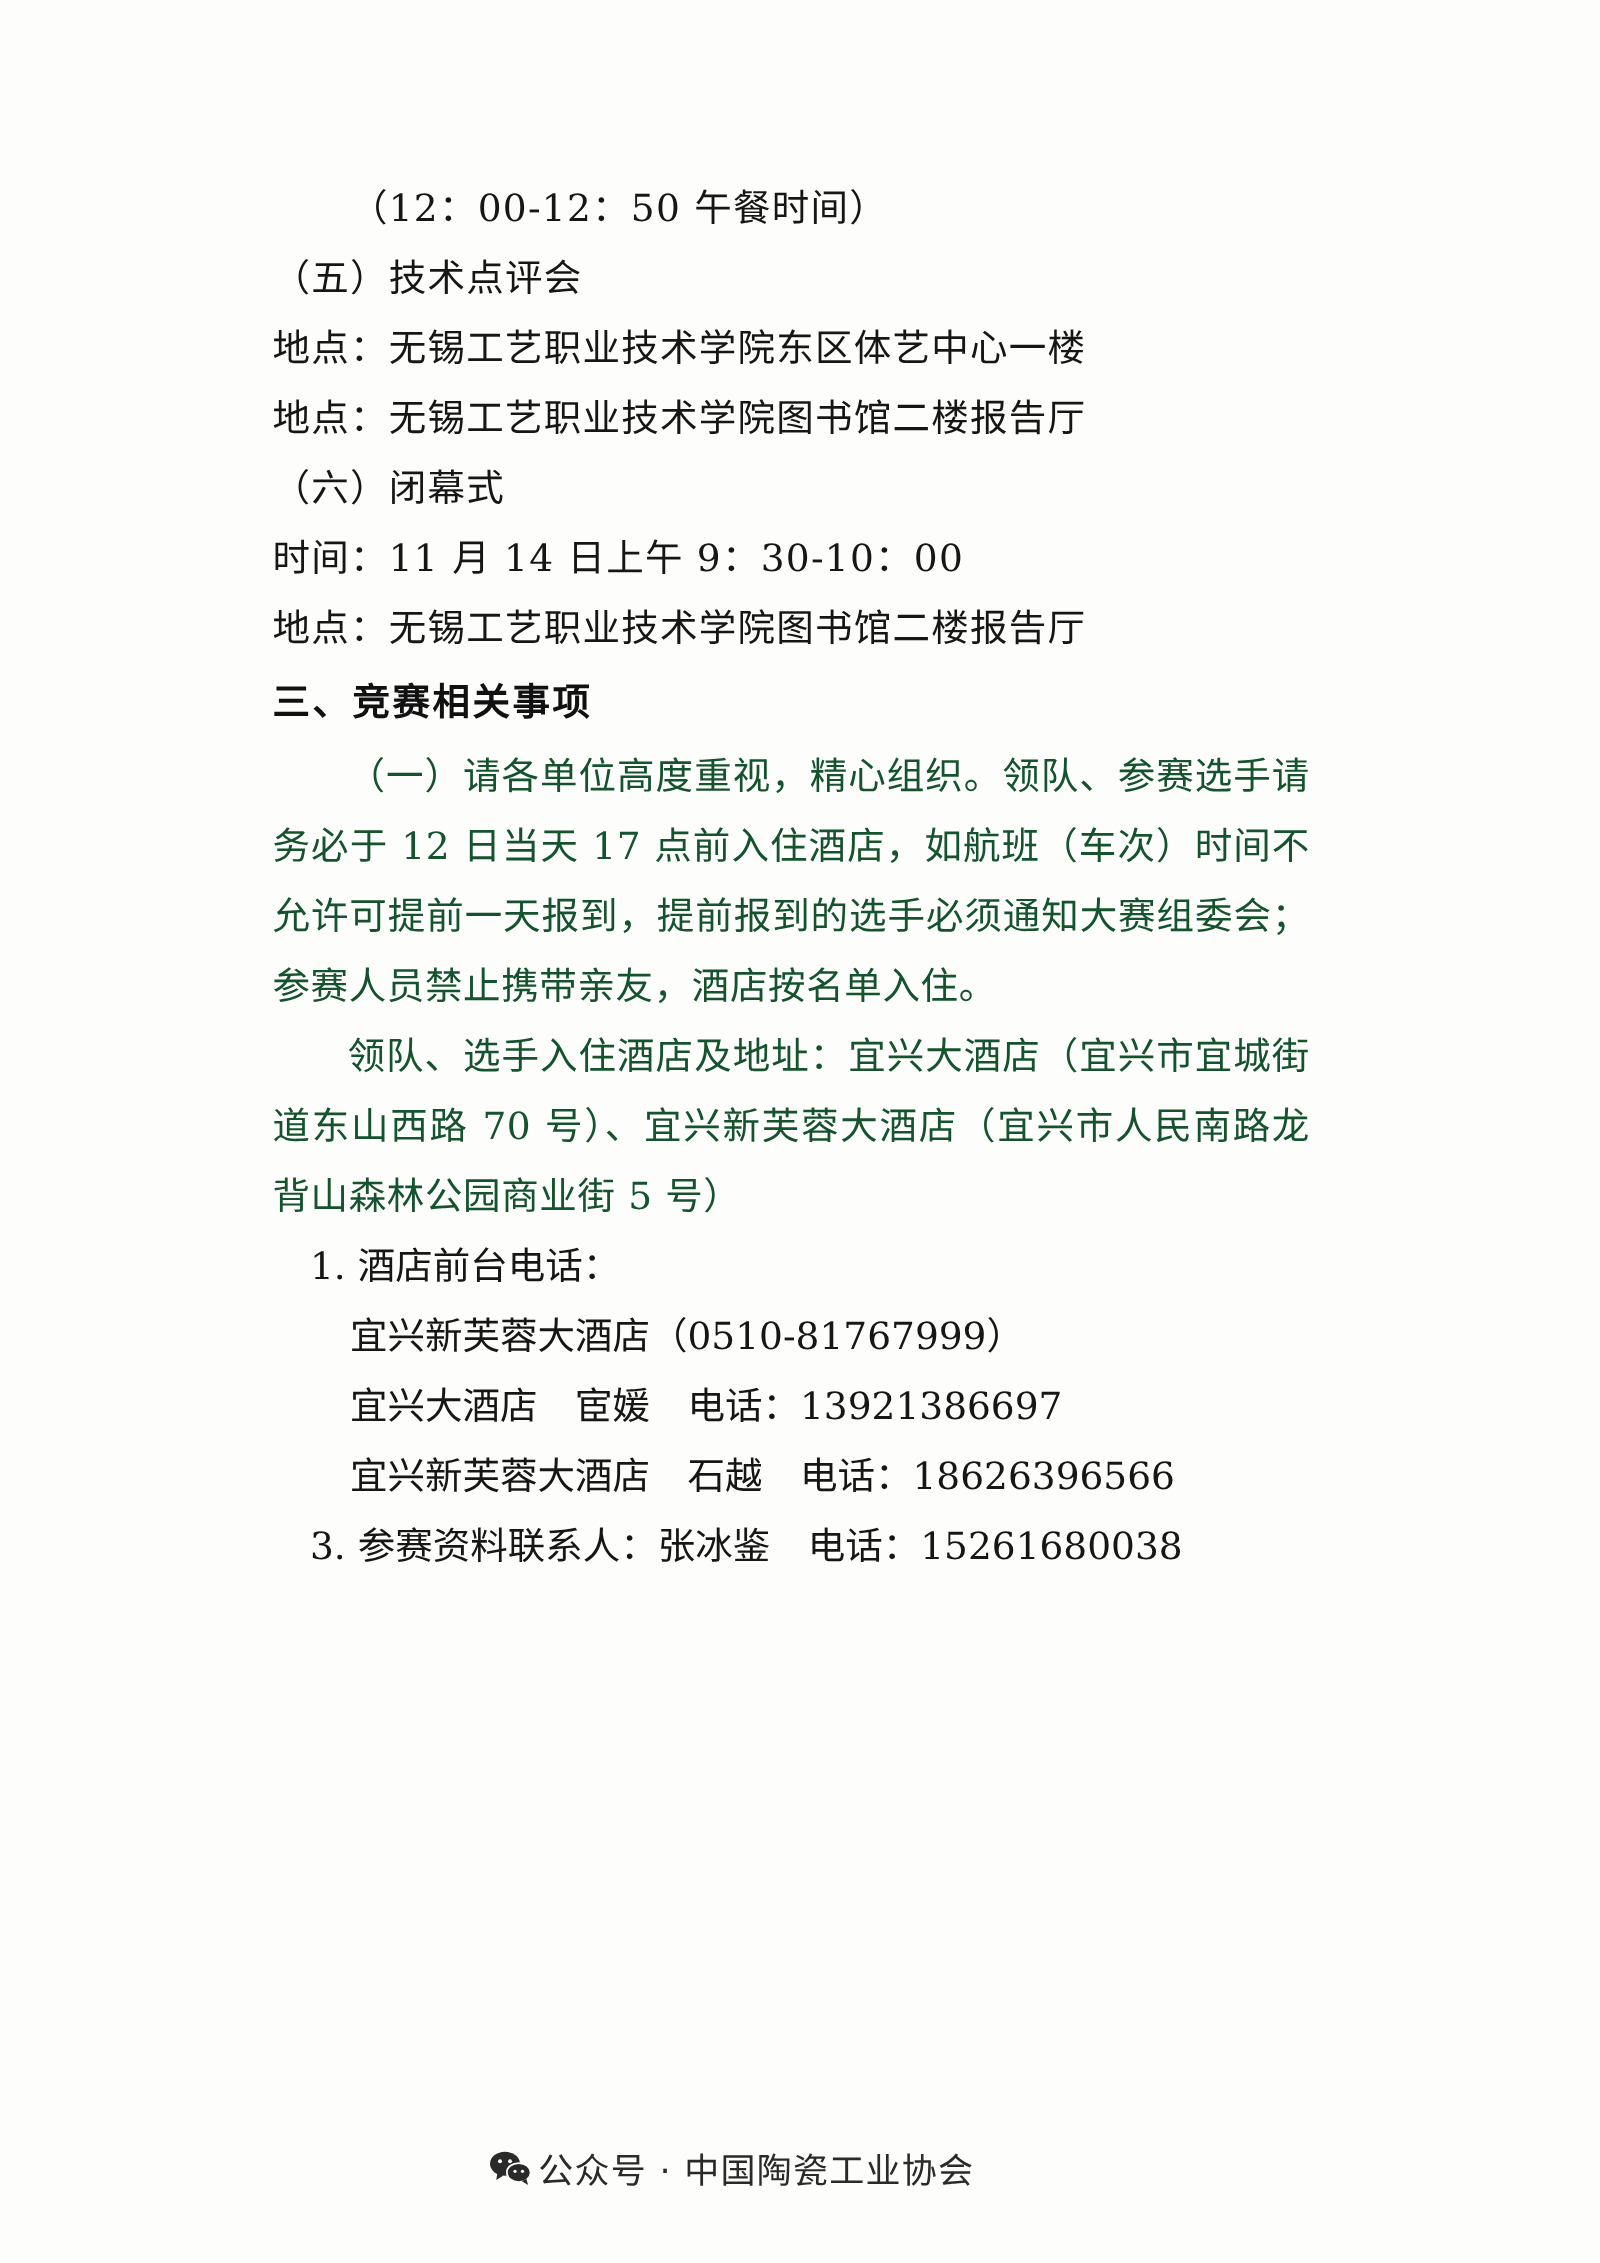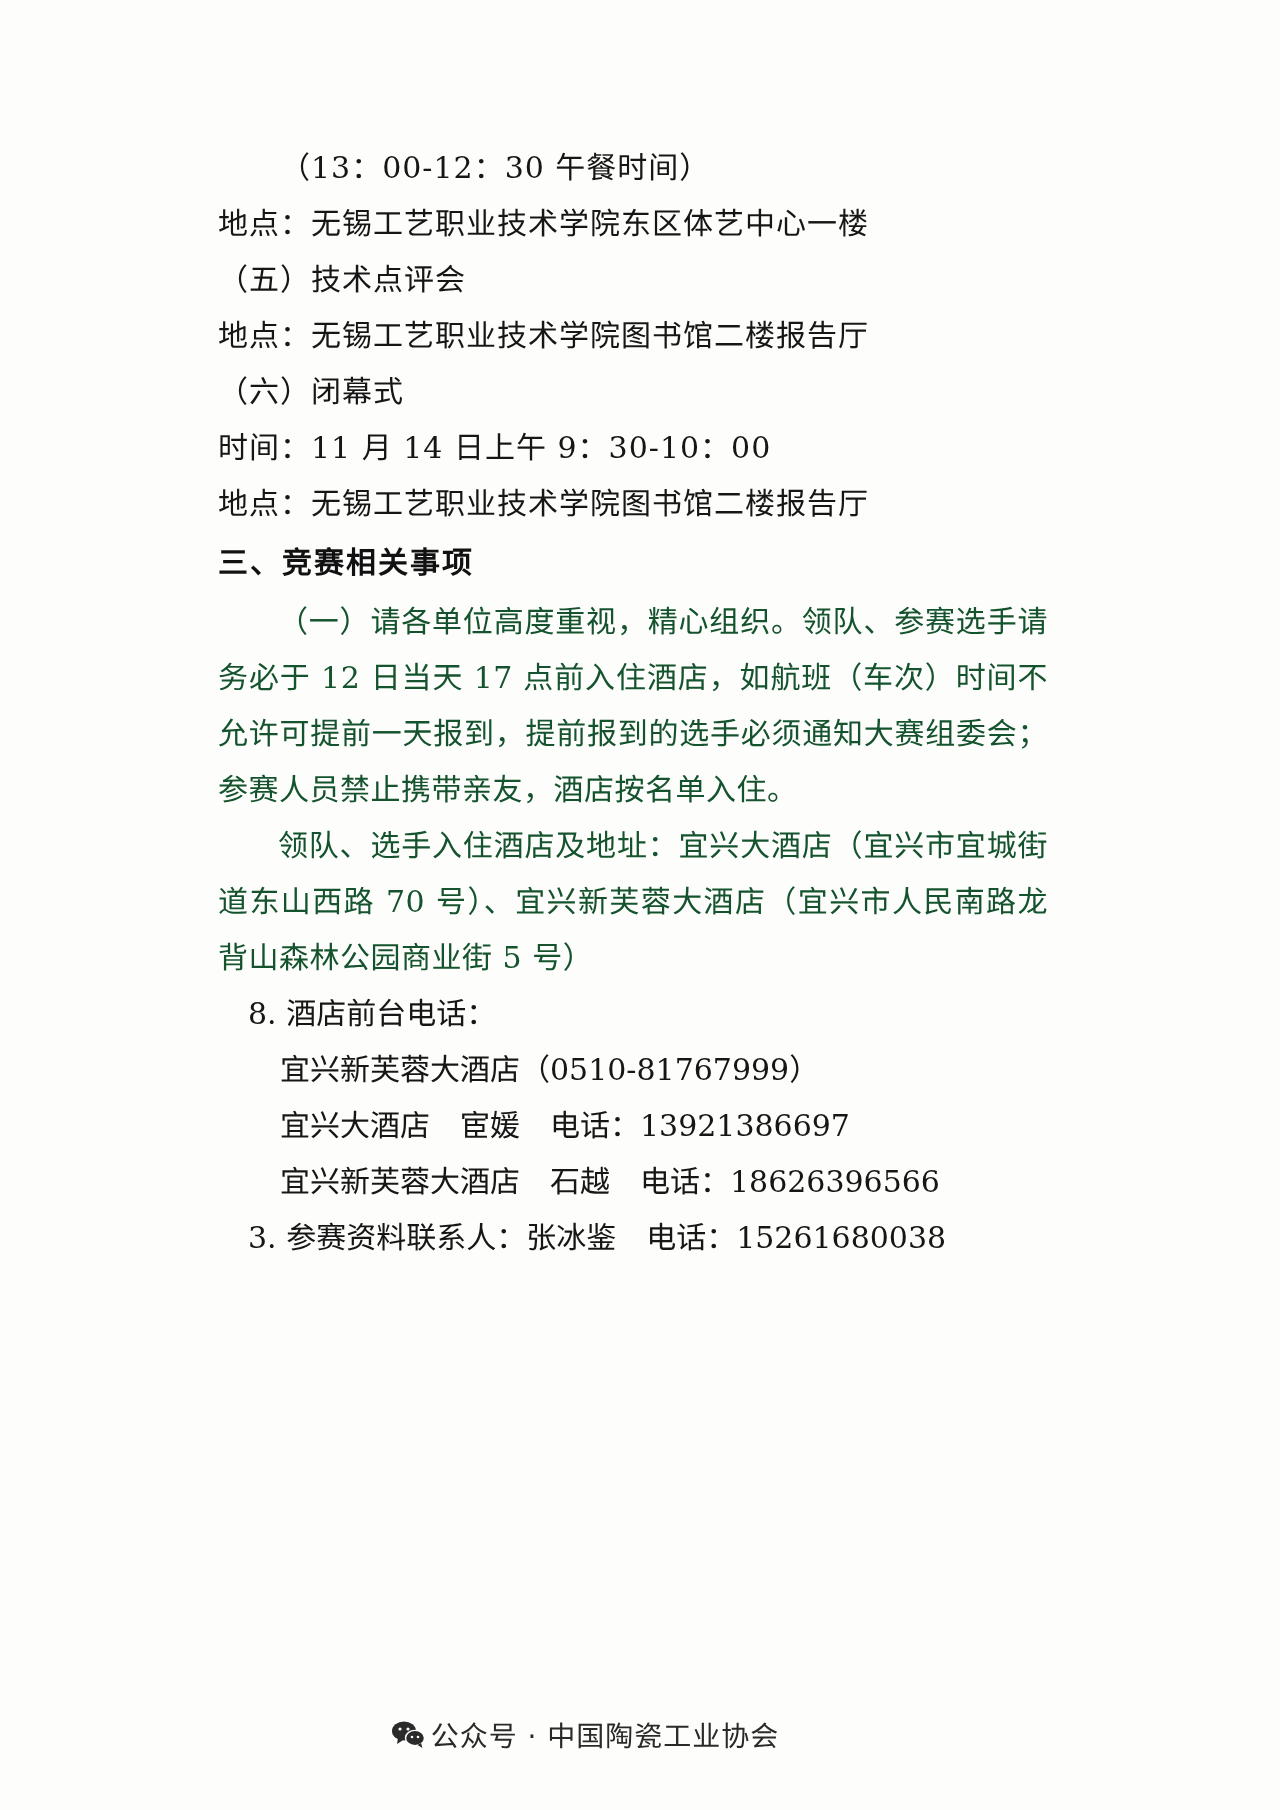--- a/index.html
+++ b/index.html
@@ -103,36 +103,36 @@
   .wechat-icon svg { display:block; }
   .footer-text { white-space: pre; }
 </style>
 </head>
 <body>
 
 <div class="page">
 
   <div class="content">
 
-    <div class="line indent-2">（13：00-12：30 午餐时间）</div>
+    <div class="line indent-2">（12：00-12：50 午餐时间）</div>
+    <div class="line indent-1">（五）技术点评会</div>
     <div class="line indent-1">地点：无锡工艺职业技术学院东区体艺中心一楼</div>
-    <div class="line indent-1">（五）技术点评会</div>
     <div class="line indent-1">地点：无锡工艺职业技术学院图书馆二楼报告厅</div>
     <div class="line indent-1">（六）闭幕式</div>
     <div class="line indent-1">时间：11 月 14 日上午 9：30-10：00</div>
     <div class="line indent-1">地点：无锡工艺职业技术学院图书馆二楼报告厅</div>
 
     <div class="heading">三、竞赛相关事项</div>
 
     <div class="para para-indent">（一）请各单位高度重视，精心组织。领队、参赛选手请务必于 12 日当天 17 点前入住酒店，如航班（车次）时间不允许可提前一天报到，提前报到的选手必须通知大赛组委会；参赛人员禁止携带亲友，酒店按名单入住。</div>
 
     <div class="para para-indent">领队、选手入住酒店及地址：宜兴大酒店（宜兴市宜城街道东山西路 70 号）、宜兴新芙蓉大酒店（宜兴市人民南路龙背山森林公园商业街 5 号）</div>
 
     <div class="blockwrap">
-      <div class="numbered">8. 酒店前台电话：</div>
+      <div class="numbered">1. 酒店前台电话：</div>
       <div class="sub">宜兴新芙蓉大酒店（0510-81767999）</div>
 
       <div class="sub">宜兴大酒店　宦媛　电话：13921386697</div>
       <div class="sub">宜兴新芙蓉大酒店　石越　电话：18626396566</div>
 
       <div class="numbered">3. 参赛资料联系人：张冰鉴　电话：15261680038</div>
     </div>
 
   </div>
 

